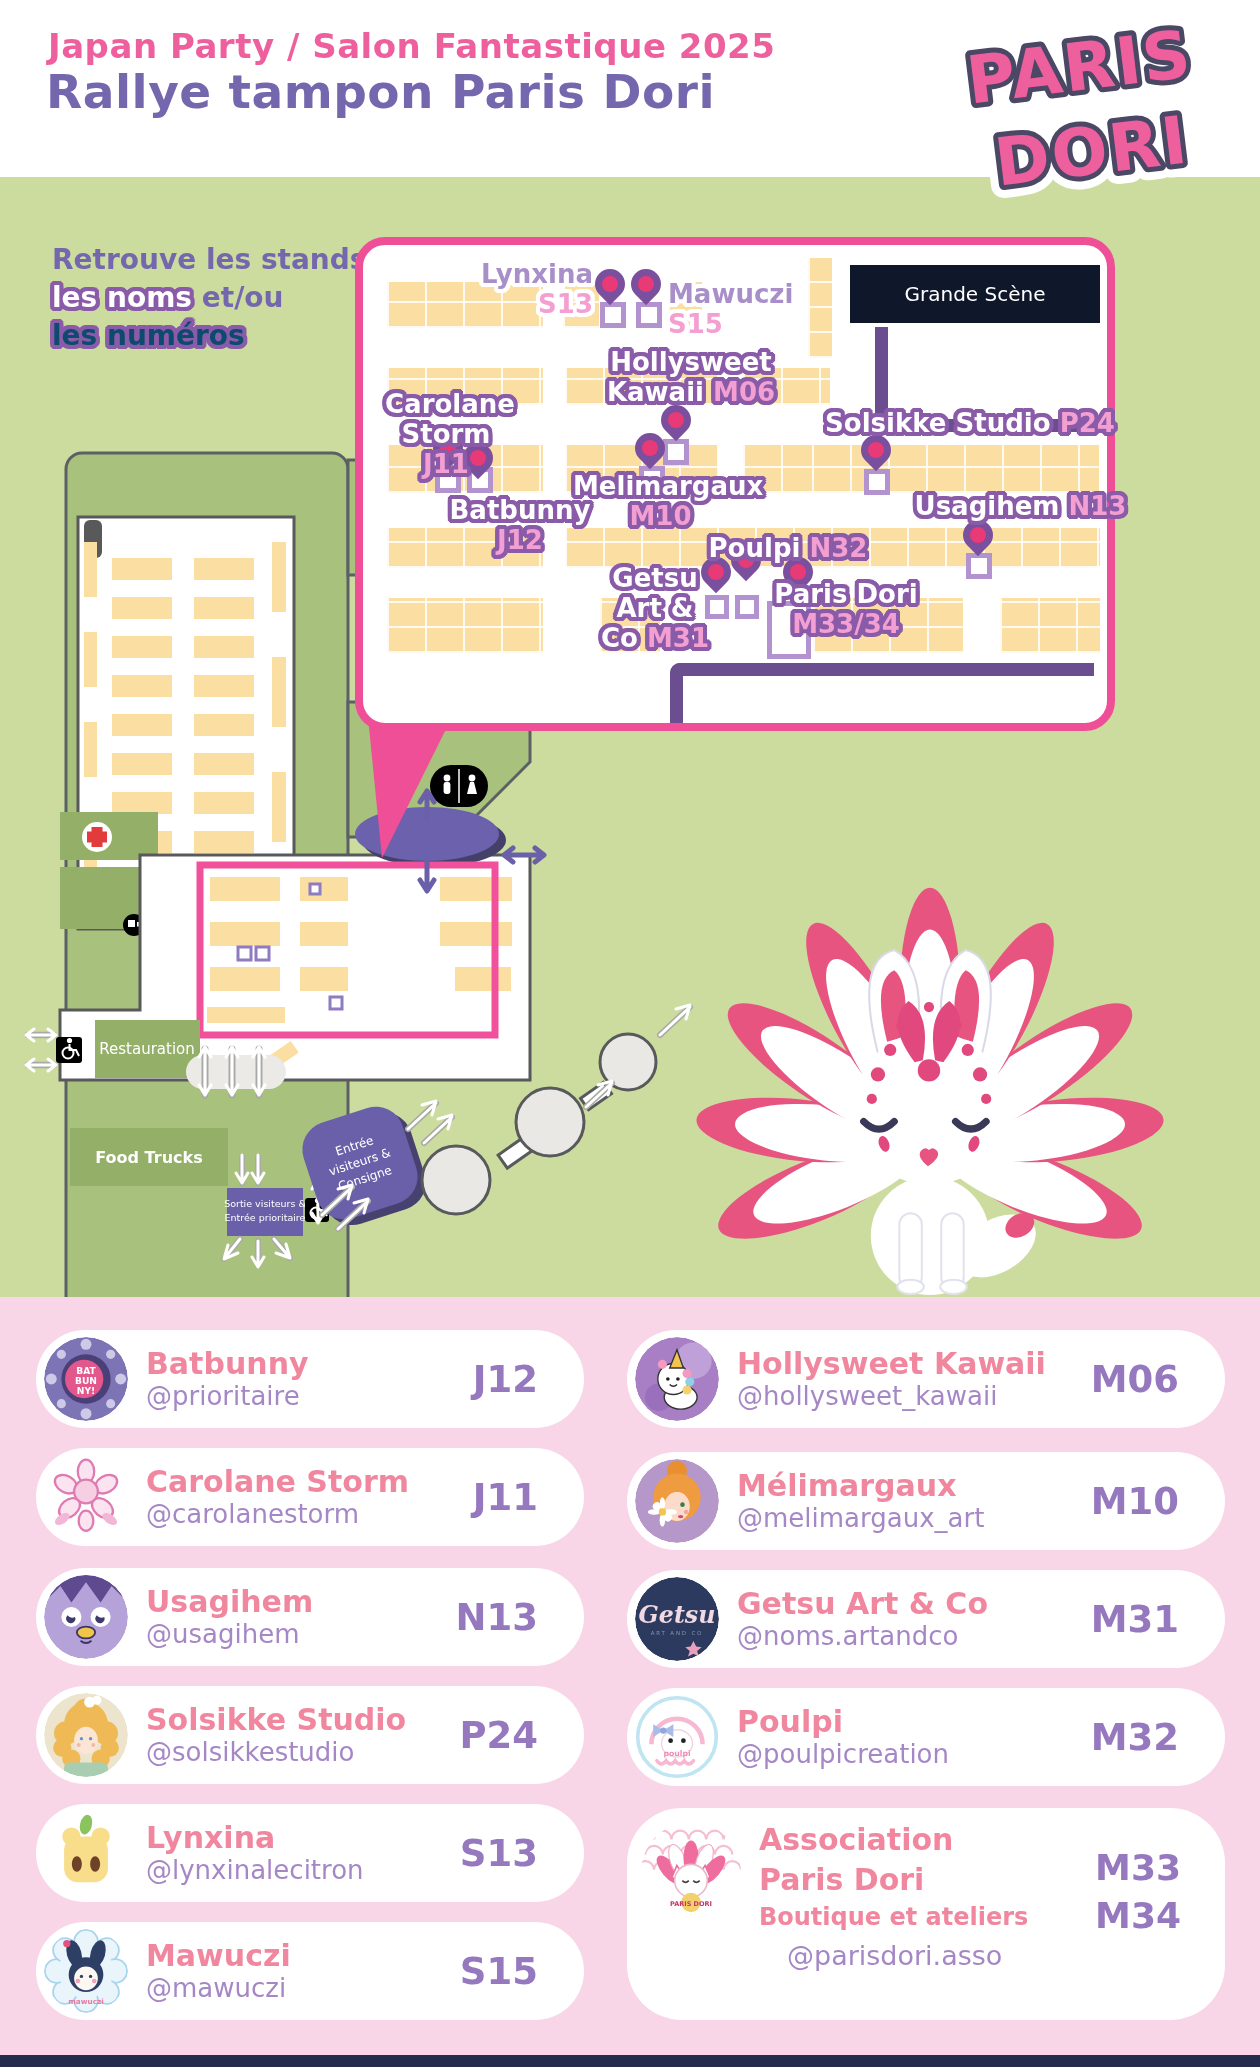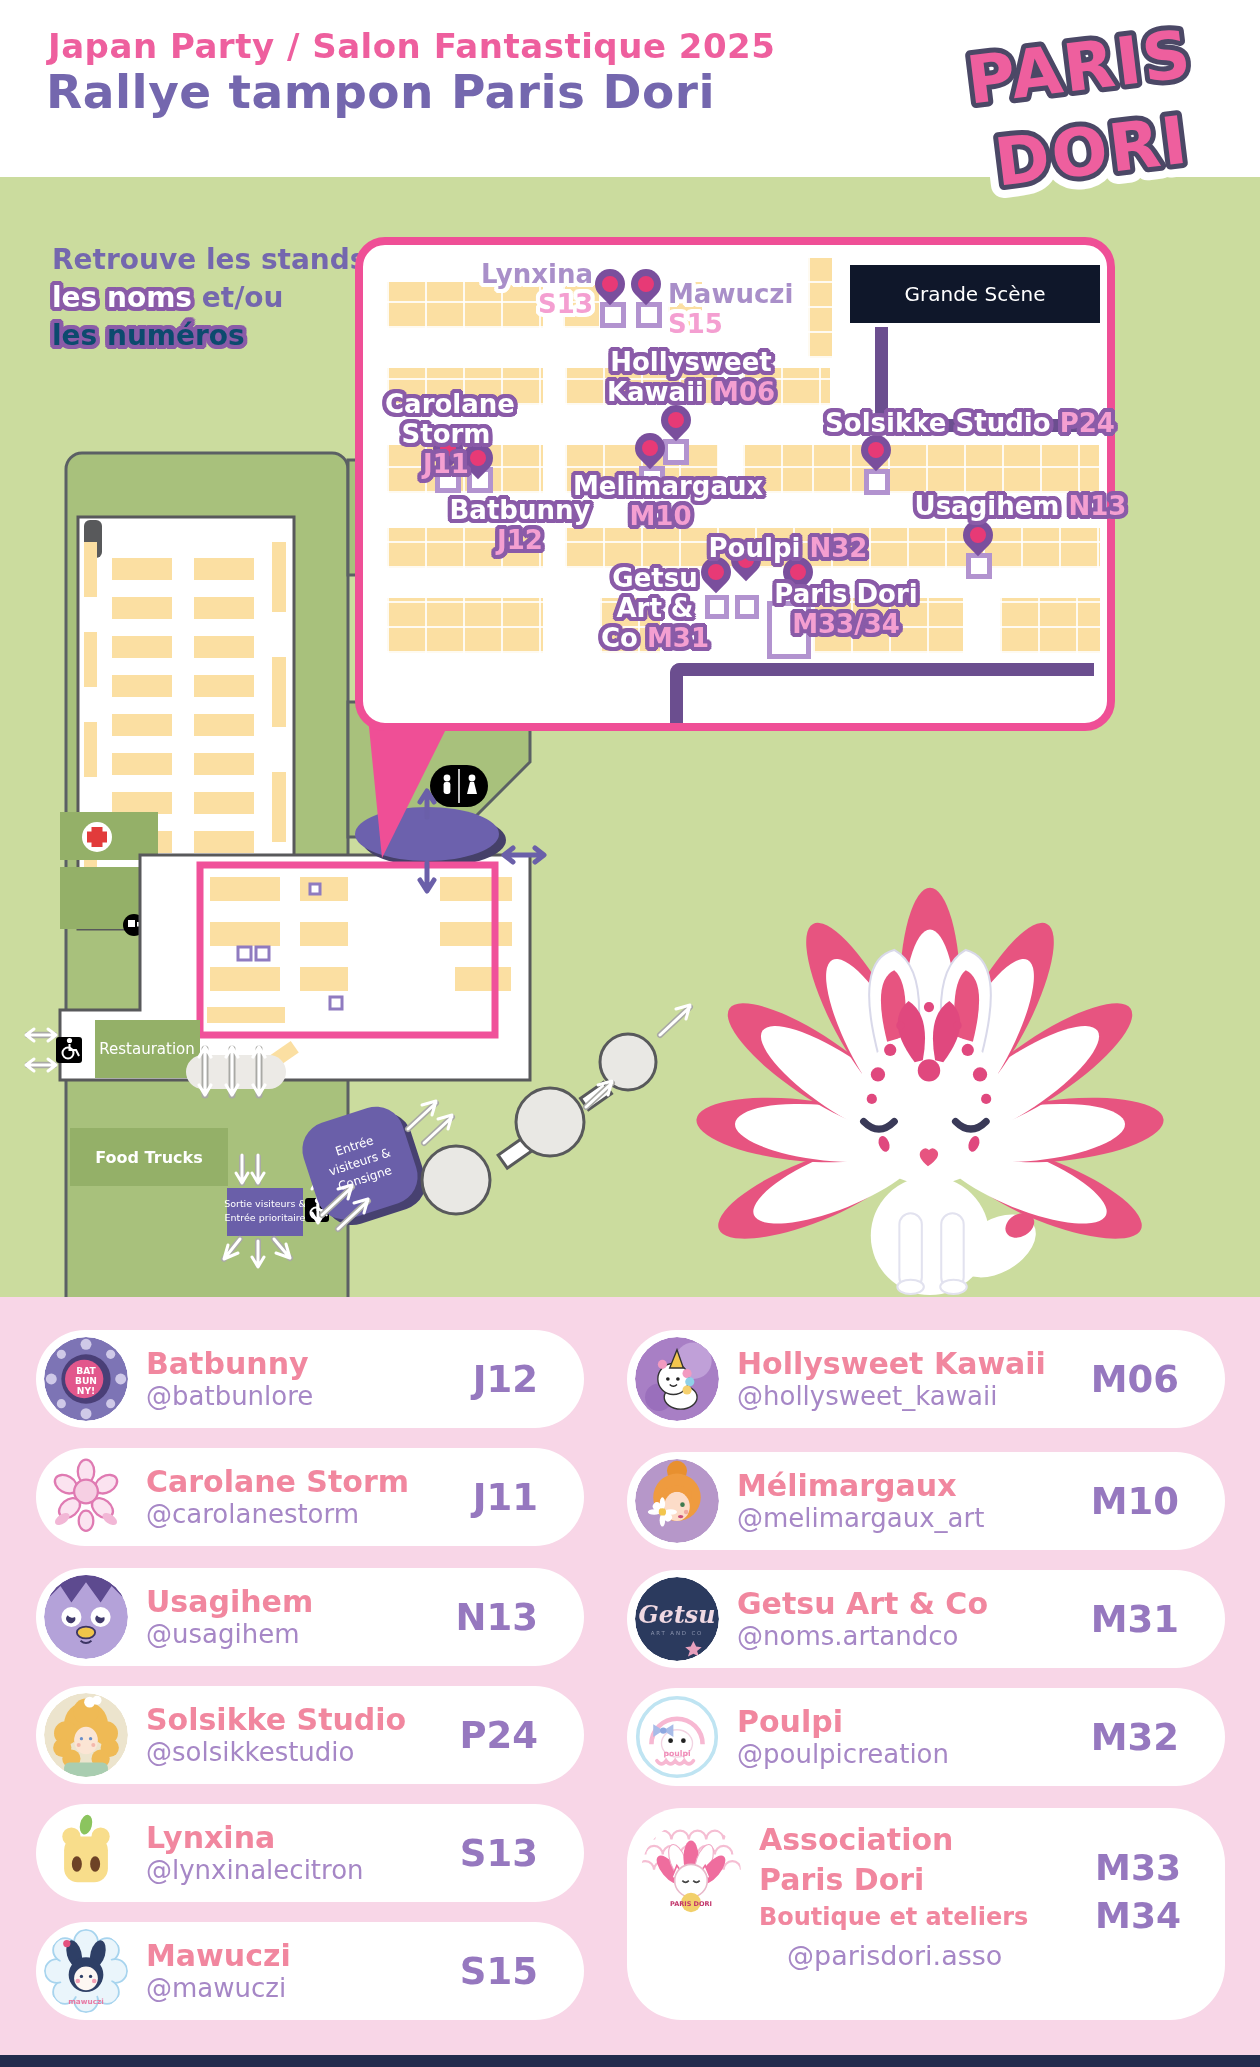--- a/index.html
+++ b/index.html
@@ -474,21 +474,21 @@
         <circle cx="46" cy="46" r="27" fill="#4a3f77"></circle>
             <circle cx="44" cy="46" r="21" fill="#e2578c"></circle>
         <text x="46" y="40" font-size="10" font-weight="bold" fill="#fff" text-anchor="middle">BAT</text>
         <text x="46" y="51" font-size="10" font-weight="bold" fill="#fff" text-anchor="middle">BUN</text>
         <text x="46" y="62" font-size="10" font-weight="bold" fill="#fff" text-anchor="middle">NY!</text>
       </g>
         </svg>
     </div>
     <div class="vtext">
         <div class="vname">Batbunny</div>
-        <div class="vhandle">@batbunlore</div>
+        <div class="vhandle">@prioritaire</div>
       </div>
     <div class="vnum">J12</div>
   </div>
 
   <div class="card" style="left:36px;top:151px;width:548px;height:98px;">
     <div class="avatar">
       <svg viewBox="0 0 92 92">
           <clipPath id="cp2">
             <circle cx="46" cy="46" r="46"></circle>
           </clipPath>

